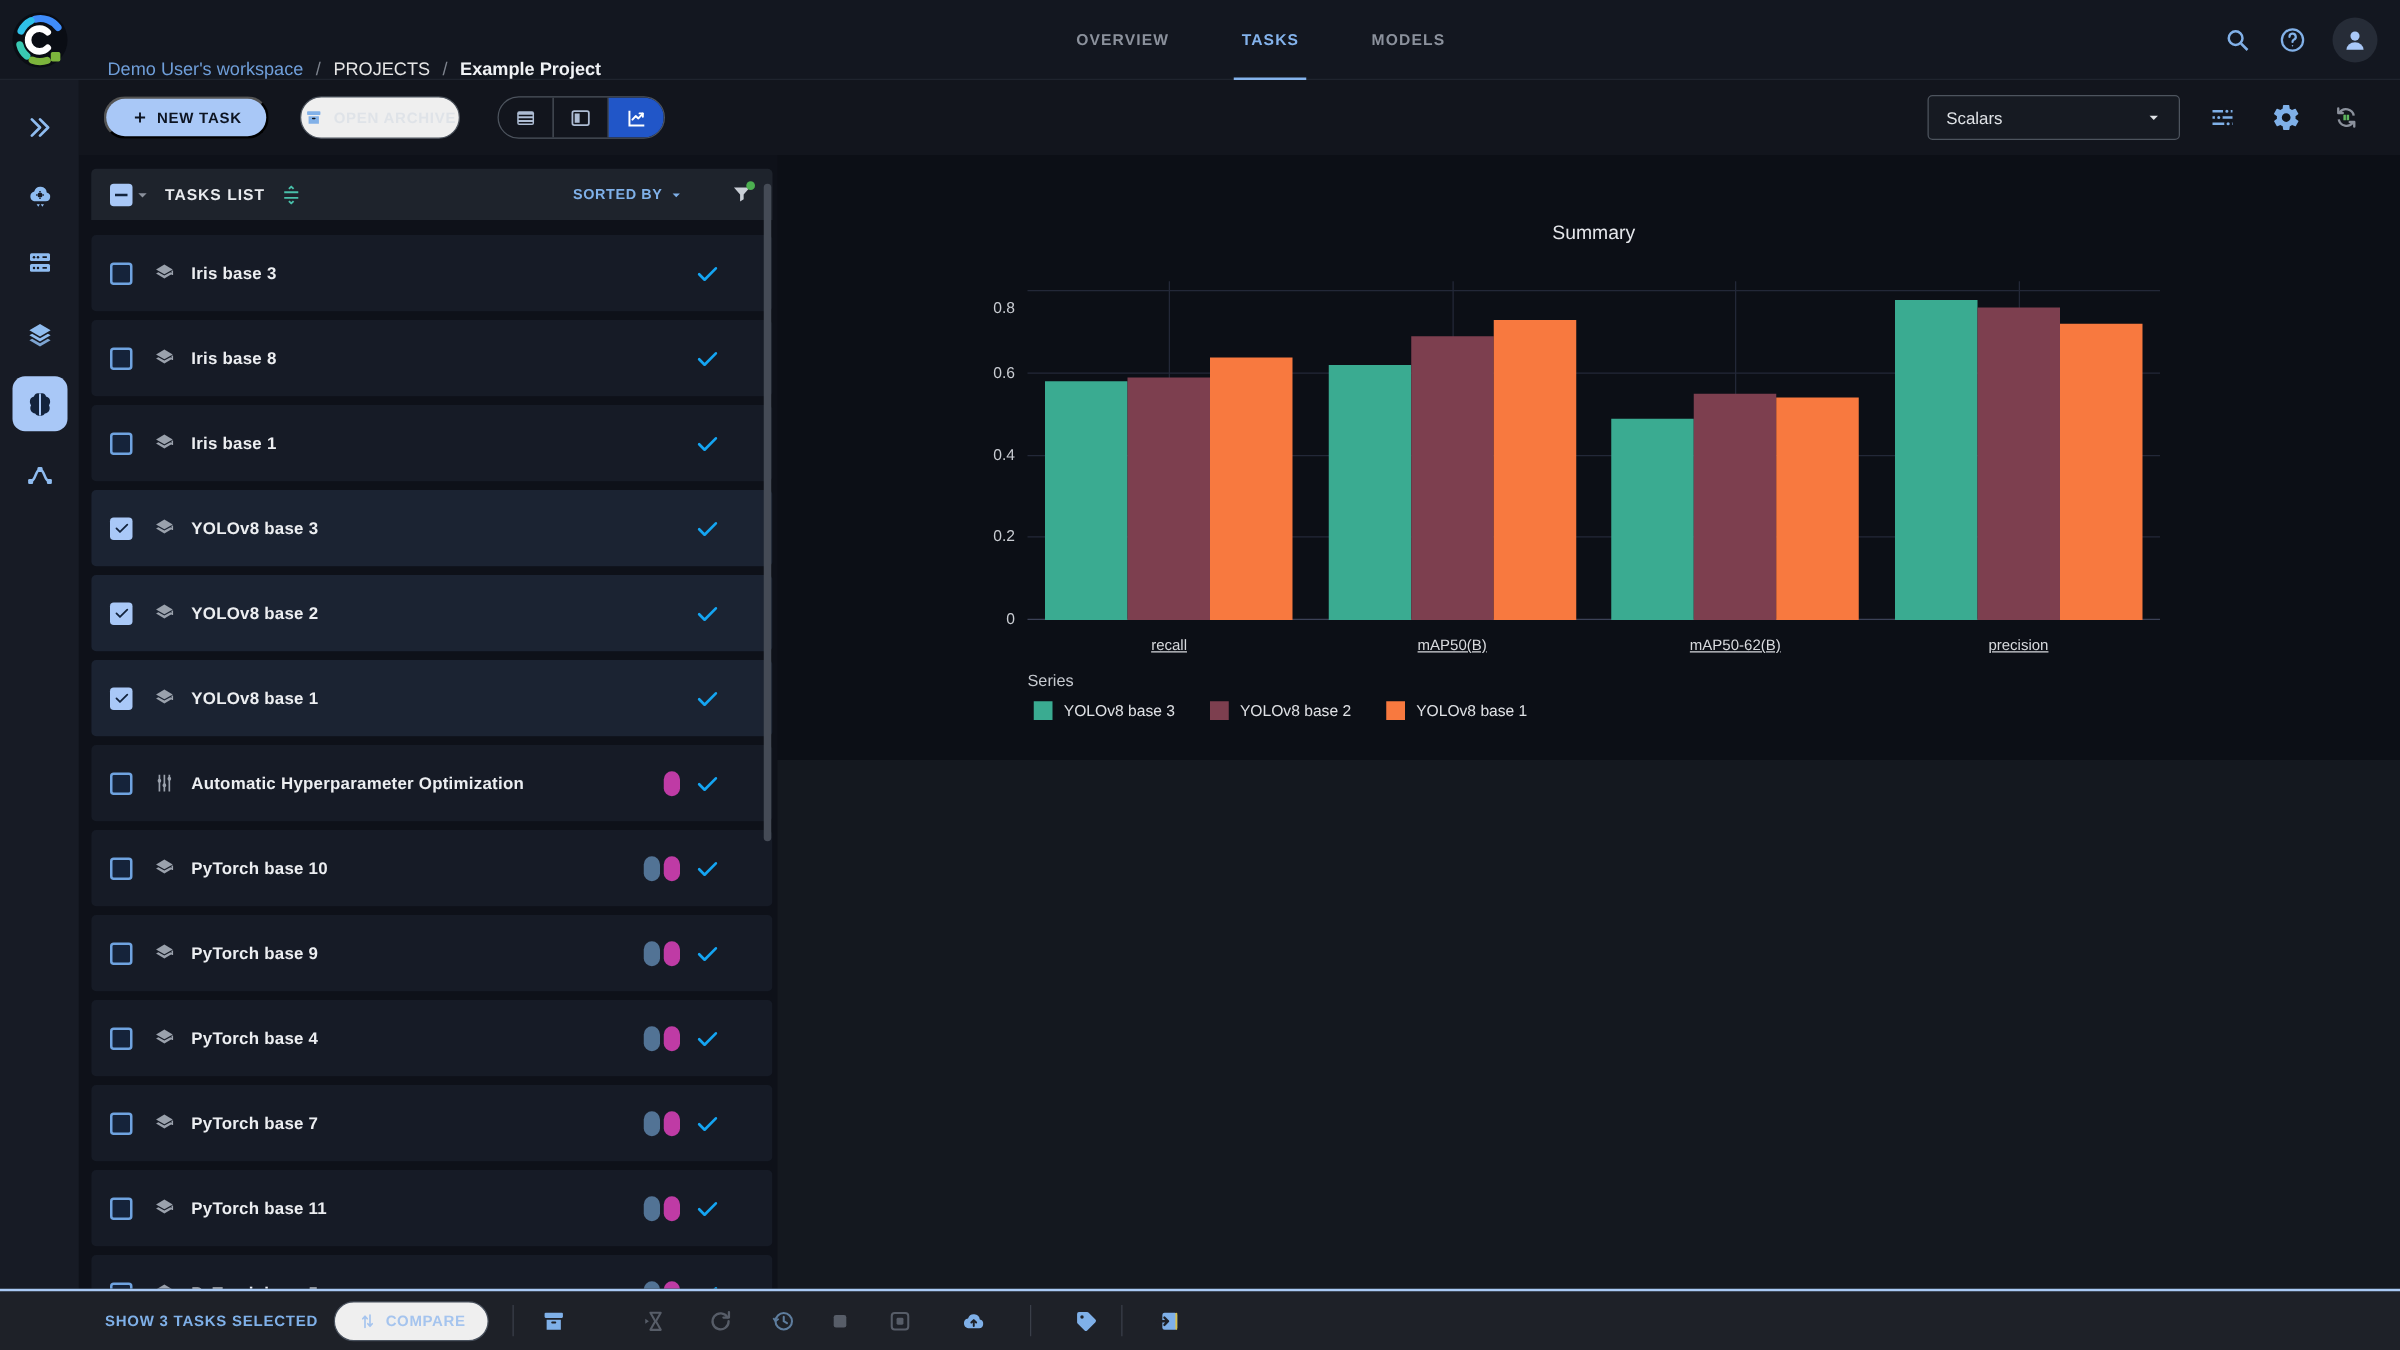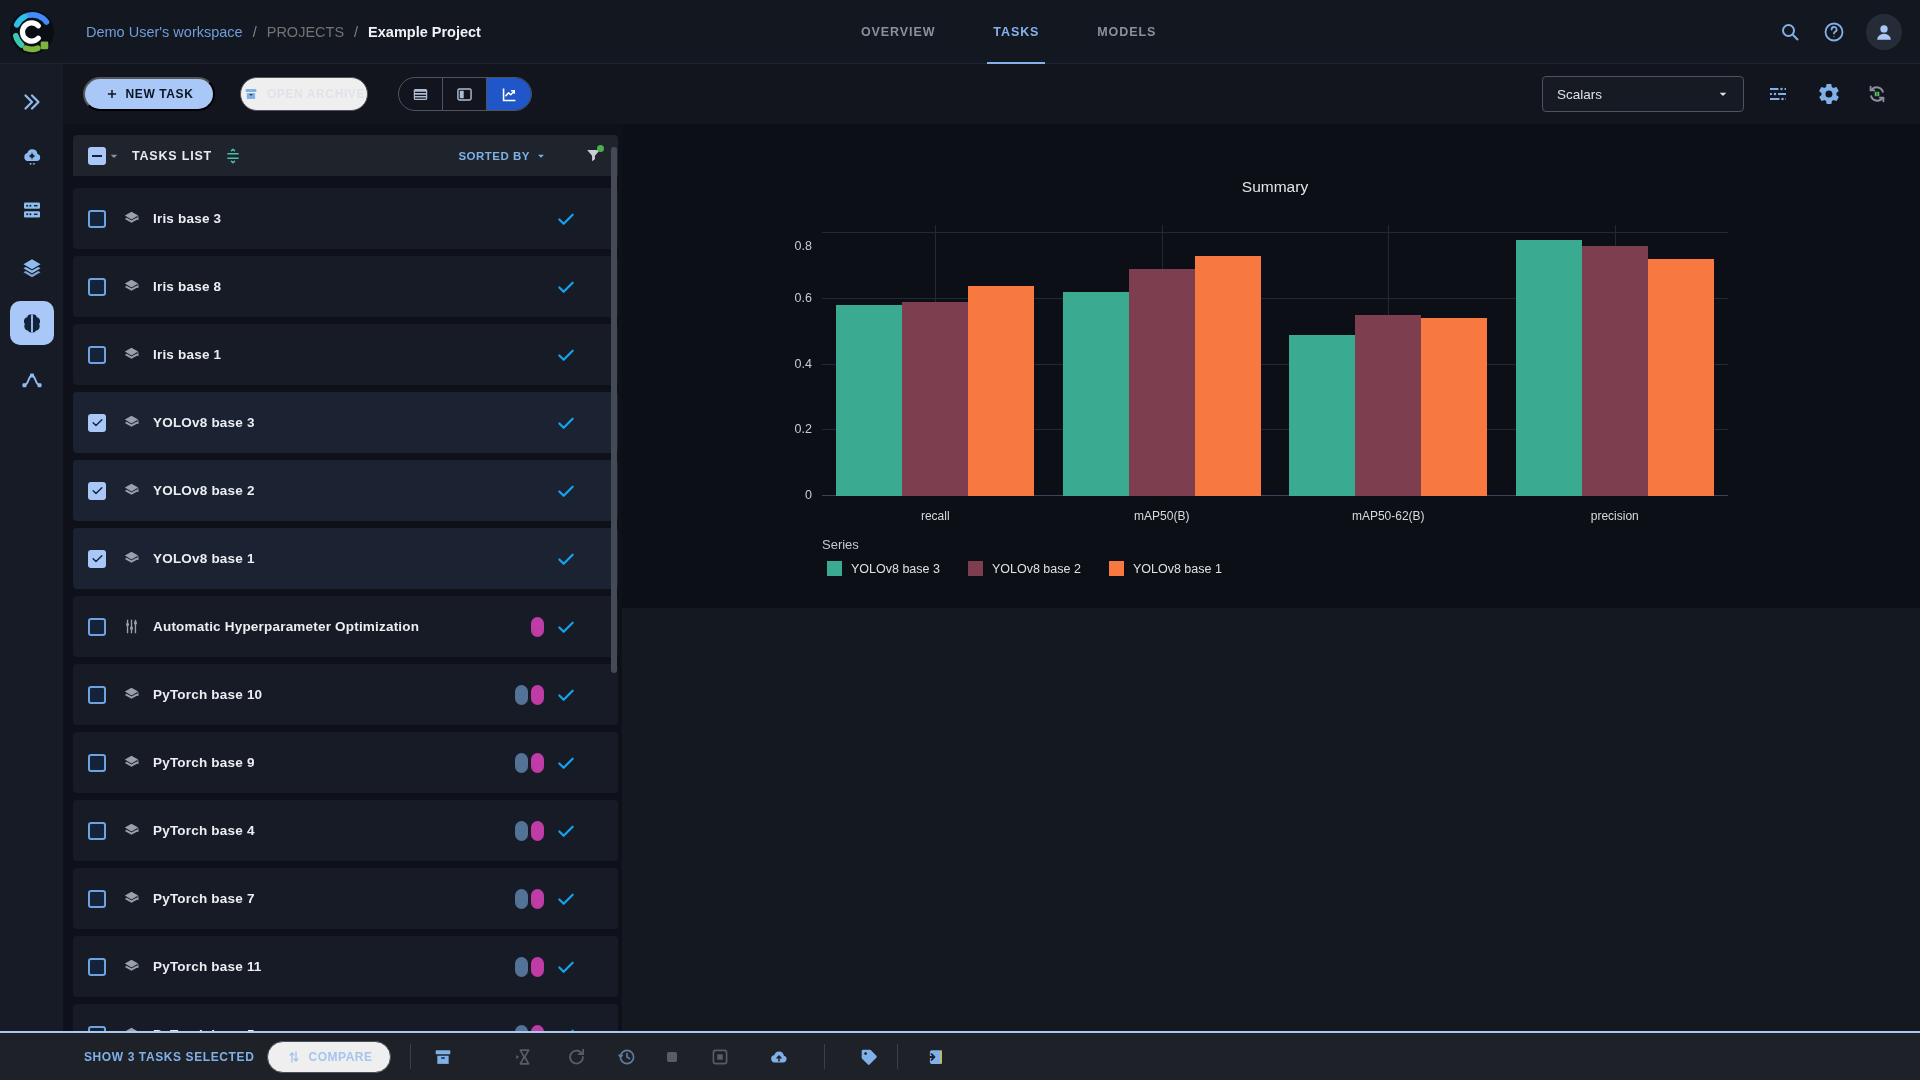--- a/index.html
+++ b/index.html
@@ -3,23 +3,23 @@
 <meta charset="utf-8">
 <style>
   * { margin:0; padding:0; box-sizing:border-box; }
   html,body { background:#0a0d13; }
   body { font-family:"Liberation Sans","DejaVu Sans",sans-serif; }
   .app { position:relative; width:1920px; height:1080px; background:#0e1119; color:#e9ebee; overflow:hidden; }
 
   
   .topbar { position:absolute; left:0; top:0; width:1920px; height:64px; background:#131720; border-bottom:1px solid #1f242e; z-index:6; }
   .logo { position:absolute; left:9px; top:9px; width:46px; height:46px; }
-  .breadcrumb { position:absolute; left:86px; top:0; height:64px; display:flex; align-items:center; gap:10px; font-size:14.5px; }
+  .breadcrumb { position:absolute; left:86px; top:0; height:64px; display:flex; align-items:flex-end; gap:10px; font-size:14.5px; }
   .bc-link { color:#6f9ed9; cursor:pointer; }
-  .bc-mid { color:#737373; cursor:pointer; }
+  .bc-mid { color:#e5e5e5; cursor:pointer; }
   .bc-current { color:#f0f2f5; font-weight:700; }
   .bc-sep { color:#7d838d; }
   .tabs { position:absolute; left:855px; top:0; height:64px; display:flex; gap:46px; }
   .tab { position:relative; height:64px; display:flex; align-items:center; padding:0 6px; font-size:12.5px; font-weight:700; letter-spacing:.9px; color:#8b919c; cursor:pointer; }
   .tab.active { color:#84b3ec;text-align:center; }
   .tab.active::after { content:""; position:absolute; left:0; right:0; bottom:0; height:2px; background:#84b3ec; }
   .top-icons { position:absolute; right:18px; top:0; height:64px; display:flex; align-items:center; gap:20px; }
   .ticon { width:24px; height:24px; color:#82b1e8; cursor:pointer; }
   .avatar { width:36px; height:36px; border-radius:50%; background:#262c37; display:flex; align-items:center; justify-content:center; color:#a9c8f7; cursor:pointer; }
   .avatar svg { width:22px; height:22px; }
@@ -83,21 +83,21 @@
   .graphs { position:absolute; left:559px; top:0; width:1298px; height:907px; }
   .chart-card { position:absolute; left:0; top:0; width:1298px; height:484px; background:#0c0f16; }
   .graphs-lower { position:absolute; left:0; top:484px; width:1298px; height:423px; background:#14181f; }
   .chart-title { position:absolute; left:200px; top:54px; width:906px; text-align:center; font-size:15.5px; color:#e4e6ea; }
   .plot { position:absolute; left:200px; top:109px; width:906px; height:263px; }
   .grid-h { position:absolute; left:0; width:100%; height:1px; background:#232838; }
   .grid-h.zero { background:#3c4257; }
   .grid-v { position:absolute; top:-8px; bottom:0; width:1px; background:#232838; }
   .bar { position:absolute; bottom:0; }
   .ytick { position:absolute; left:-58px; width:48px; text-align:right; font-size:12.5px; color:#c9ccd2; }
-  .xcat { position:absolute; top:276px; text-align:center; font-size:12px; color:#d8dade; }
+  .xcat { position:absolute; top:276px; text-align:center; font-size:12px; color:#d8dade;text-decoration:underline; }
   .xlabel { position:absolute; left:200px; top:413px; width:906px; text-align:left; font-size:13px; color:#c6c9cf; }
   .legend { position:absolute; left:205px; top:437px; display:flex; align-items:center; gap:28px; }
   .leg-item { display:flex; align-items:center; gap:9px; cursor:pointer; }
   .leg-swatch { width:15px; height:15px; }
   .leg-text { font-size:12.5px; color:#dfe1e5; }
 
   
   .footer { position:absolute; left:0; bottom:0; width:1920px; height:49px; background:#1e2128; border-top:2px solid #a9c9f4; z-index:7; }
   .f-label { position:absolute; left:84px; top:0; height:47px; display:flex; align-items:center; font-size:12px; font-weight:700; letter-spacing:.6px; color:#7fb0e8; cursor:pointer; }
   .f-compare { position:absolute; left:267px; top:8px; width:124px; height:32px; border:1px solid #49515d; border-radius:16px; display:flex; align-items:center; justify-content:center; gap:7px; color:#a5c4ee; font-size:12px; font-weight:700; letter-spacing:.5px; cursor:pointer; }

